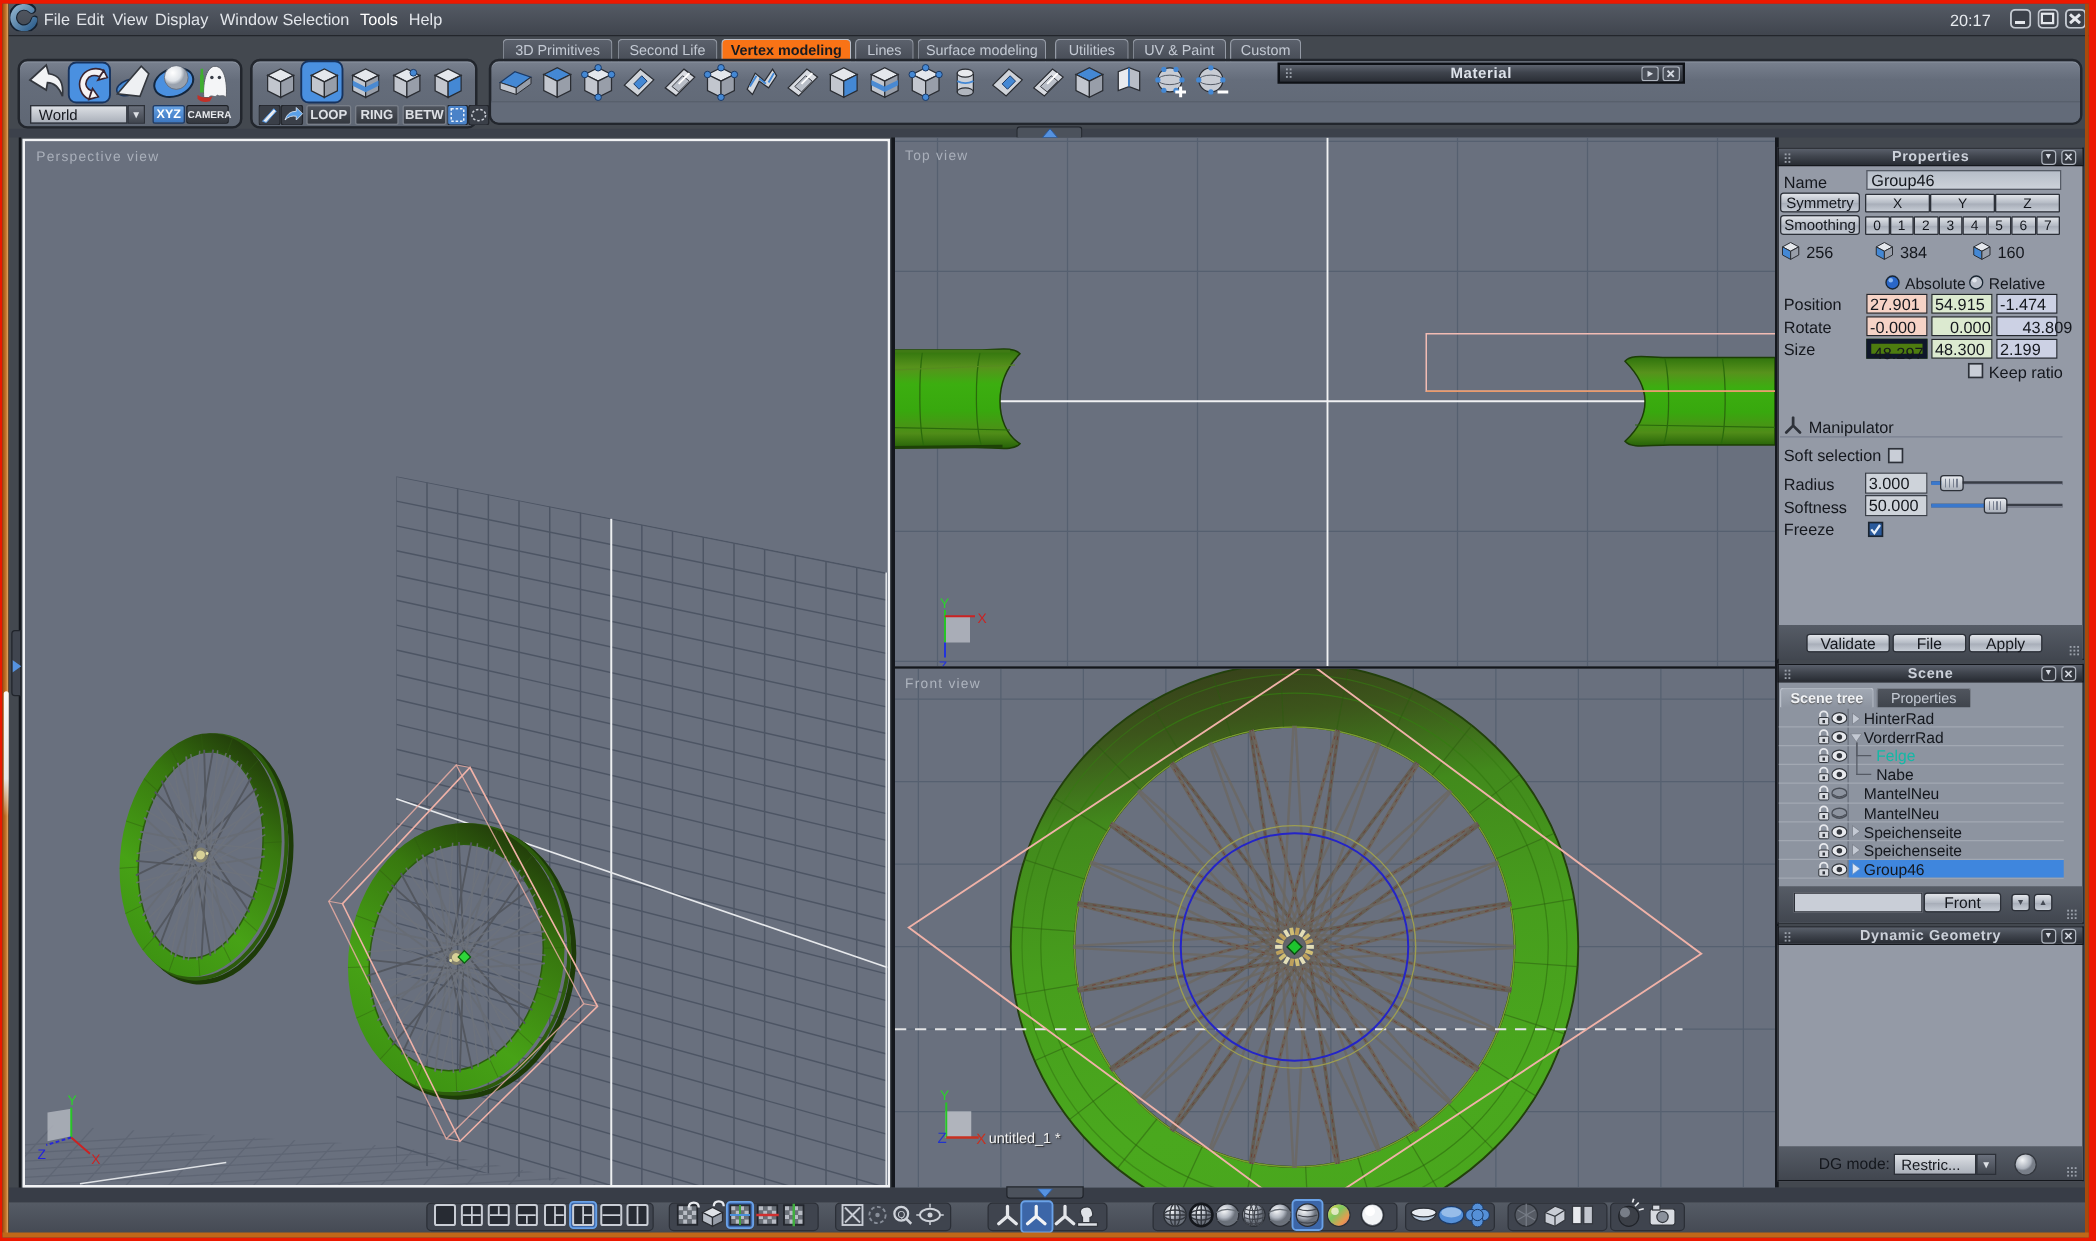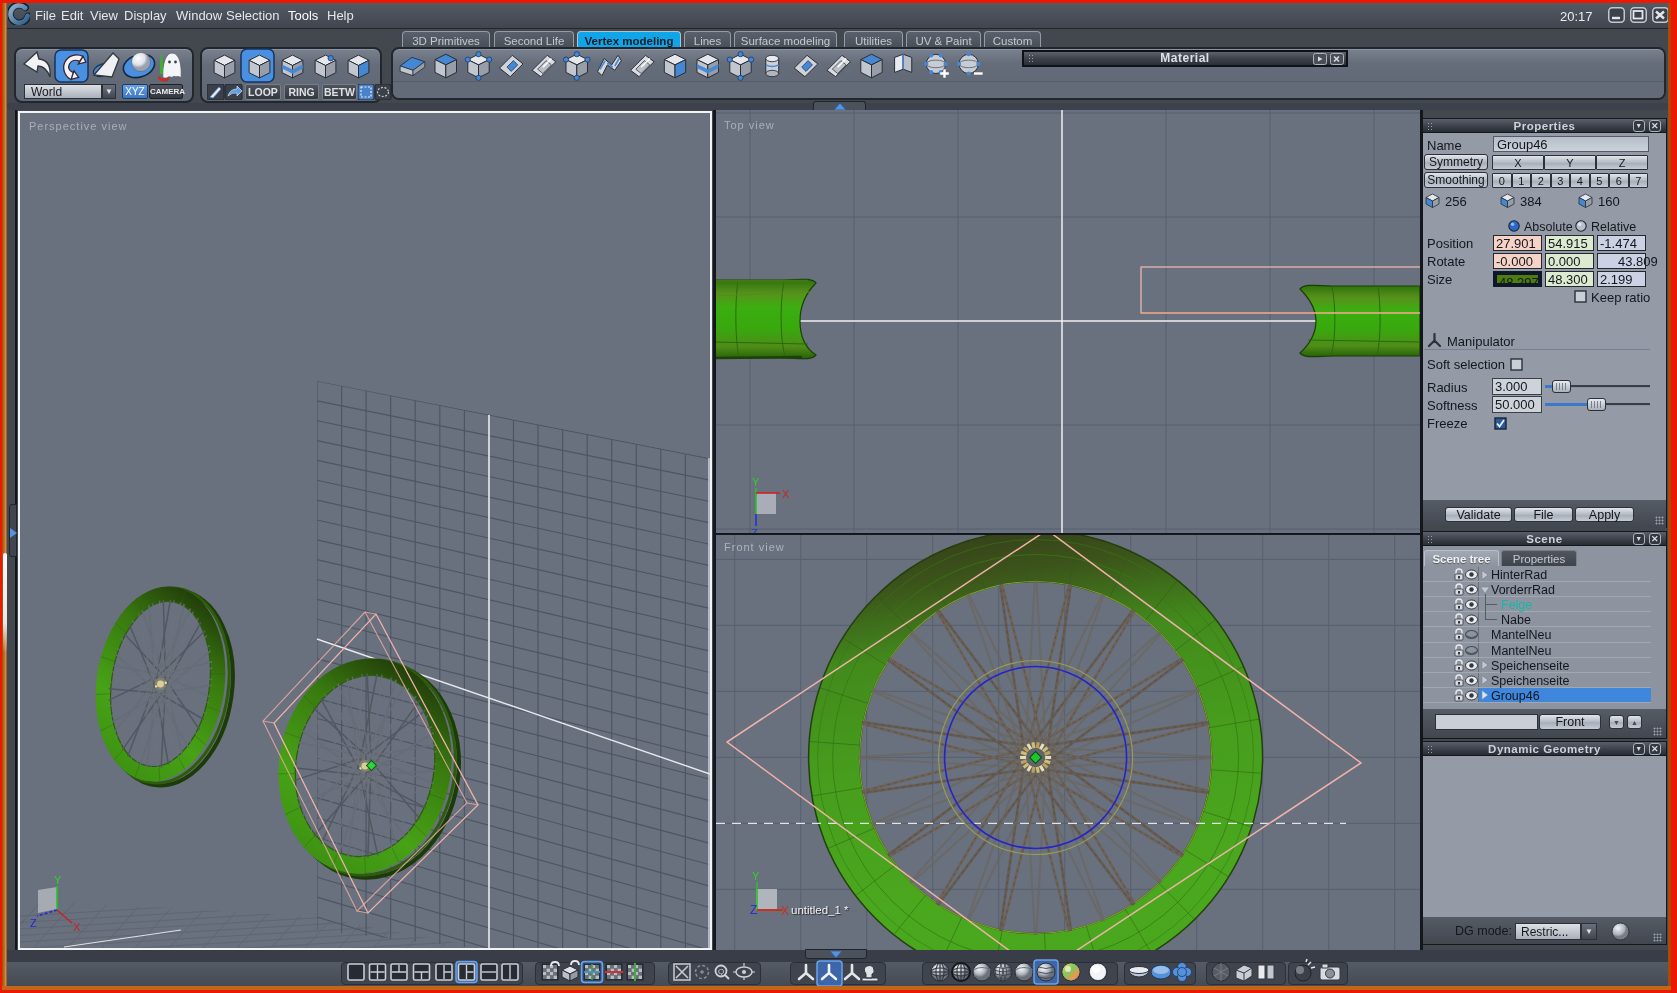--- a/index.html
+++ b/index.html
@@ -42,21 +42,21 @@
     <svg class="abs" style="left:1630px;top:7px" width="17" height="16">
       <rect x="0.75" y="0.75" width="15.5" height="14.5" rx="3.5" fill="#3c414a" stroke="#c3c8d0" stroke-width="1.5"></rect>
       <rect x="3.5" y="4" width="9" height="7.5" fill="none" stroke="#e4e7ec" stroke-width="1.8"></rect>
     </svg>
     <svg class="abs" style="left:1652px;top:7px" width="17" height="16">
       <rect x="0.75" y="0.75" width="15.5" height="14.5" rx="3.5" fill="#3c414a" stroke="#c3c8d0" stroke-width="1.5"></rect>
       <path d="M4 4.5 L12 11.5 M12 4.5 L4 11.5" stroke="#e4e7ec" stroke-width="2.4"></path>
     </svg>
     <div class="tab" style="left:402px;top:31px;width:88px">3D Primitives</div>
     <div class="tab" style="left:494px;top:31px;width:80px">Second Life</div>
-    <div class="tab" style="left:577px;top:31px;width:104px;background:#0ea5e9;color:#181b21;font-weight:bold;border-color:#b9bfc9">Vertex modeling</div>
+    <div class="tab" style="left:577px;top:31px;width:104px;background:#f97316;color:#181b21;font-weight:bold;border-color:#b9bfc9">Vertex modeling</div>
     <div class="tab" style="left:684px;top:31px;width:47px">Lines</div>
     <div class="tab" style="left:734px;top:31px;width:103px">Surface modeling</div>
     <div class="tab" style="left:844px;top:31px;width:59px">Utilities</div>
     <div class="tab" style="left:906px;top:31px;width:75px">UV &amp; Paint</div>
     <div class="tab" style="left:984px;top:31px;width:57px">Custom</div>
     <div class="abs" style="left:391px;top:47px;width:1275px;height:53px;background:linear-gradient(#79818f,#656d7b 30%,#5f6774);border:2px solid #22262d;border-radius:8px;box-shadow:inset 0 1px 0 #8b93a0"></div>
     <div class="abs" style="left:393px;top:81px;width:1271px;height:1px;background:#565d6a"></div>
     <div class="abs" style="left:393px;top:82px;width:1271px;height:16px;background:#636b79;border-radius:0 0 6px 6px"></div>
     <div class="abs" style="left:14px;top:47px;width:180px;height:56px;background:linear-gradient(#79818f,#656d7b 30%,#5f6774);border:2px solid #22262d;border-radius:8px;box-shadow:inset 0 1px 0 #8b93a0"></div>
     <div class="abs" style="left:200px;top:47px;width:182px;height:56px;background:linear-gradient(#79818f,#656d7b 30%,#5f6774);border:2px solid #22262d;border-radius:8px;box-shadow:inset 0 1px 0 #8b93a0"></div>
@@ -170,21 +170,21 @@
       <polygon points="315.1,60.3 325.5,55.1 335.9,60.3 325.5,65.5" fill="#e4e7ec" stroke="#2a2d33" stroke-width="1"></polygon>
       <polygon points="315.1,60.3 325.5,65.5 325.5,77.9 315.1,72.7" fill="#c2c6ce" stroke="#2a2d33" stroke-width="1"></polygon>
       <polygon points="325.5,65.5 335.9,60.3 335.9,72.7 325.5,77.9" fill="#989ea9" stroke="#2a2d33" stroke-width="1"></polygon>
       <circle cx="330.7" cy="58.2" r="2.7" fill="#4488d4" stroke="#1c3a66" stroke-width="0.8"></circle>
       <polygon points="348.1,60.3 358.5,55.1 368.9,60.3 358.5,65.5" fill="#e4e7ec" stroke="#2a2d33" stroke-width="1"></polygon>
       <polygon points="348.1,60.3 358.5,65.5 358.5,77.9 348.1,72.7" fill="#c2c6ce" stroke="#2a2d33" stroke-width="1"></polygon>
       <polygon points="358.5,65.5 368.9,60.3 368.9,72.7 358.5,77.9" fill="#4488d4" stroke="#2a2d33" stroke-width="1"></polygon>
     </svg>
     <div class="abs" style="left:24px;top:84px;width:78px;height:15px;background:linear-gradient(#dde0e5,#aab0ba);border:1px solid #2c3038;color:#16191f;font-size:12px;padding-left:6px;line-height:14px">World</div>
     <div class="abs" style="left:102px;top:84px;width:14px;height:15px;background:linear-gradient(#6a707c,#41464f);border:1px solid #2c3038;color:#dde0e5;font-size:8px;text-align:center;line-height:14px">▼</div>
-    <div class="abs" style="left:122px;top:84px;width:26px;height:15px;background:linear-gradient(#66a2e4,#3c76c0);border:1px solid #1c3a66;border-radius:2px;color:#fff;font-size:10px;font-weight:normal;text-align:center;line-height:14px">XYZ</div>
+    <div class="abs" style="left:122px;top:84px;width:26px;height:15px;background:linear-gradient(#66a2e4,#3c76c0);border:1px solid #1c3a66;border-radius:2px;color:#fff;font-size:10px;font-weight:bold;text-align:center;line-height:14px">XYZ</div>
     <div class="abs" style="left:149px;top:84px;width:34px;height:15px;background:linear-gradient(#50555e,#33373e);border:1px solid #1c1f24;border-radius:2px;color:#e8eaee;font-size:8px;font-weight:bold;text-align:center;line-height:14px">CAMERA</div>
     <svg class="abs" style="left:207px;top:84px" width="36" height="16">
       <rect x="0" y="0" width="17" height="16" rx="2" fill="#3a3f48" stroke="#23262c"></rect>
       <path d="M3 13 L12 3 l2 2 L6 14 Z" fill="#e8eaee" stroke="#4a90e0" stroke-width="0.8"></path>
       <rect x="18" y="0" width="17" height="16" rx="2" fill="#3a3f48" stroke="#23262c"></rect>
       <path d="M21 12 q2 -7 9 -7 l0 -3 l5 5 l-5 5 l0 -3 q-5 -1 -9 3 Z" fill="#5aa0e8" stroke="#d8e4f2" stroke-width="0.7"></path>
     </svg>
     <div class="abs" style="left:245px;top:84px;width:36px;height:16px;background:linear-gradient(#4e535c,#33373e);border:1px solid #787e88;border-radius:2px;color:#dde0e5;font-size:10.5px;font-weight:bold;text-align:center;line-height:15px">LOOP</div>
     <div class="abs" style="left:284px;top:84px;width:35px;height:16px;background:linear-gradient(#4e535c,#33373e);border:1px solid #787e88;border-radius:2px;color:#dde0e5;font-size:10.5px;font-weight:bold;text-align:center;line-height:15px">RING</div>
     <div class="abs" style="left:322px;top:84px;width:35px;height:16px;background:linear-gradient(#4e535c,#33373e);border:1px solid #787e88;border-radius:2px;color:#dde0e5;font-size:10.5px;font-weight:bold;text-align:center;line-height:15px">BETW</div>
@@ -792,21 +792,21 @@
       <circle cx="6" cy="6" r="5.2" fill="#b9bfc9" stroke="#1a2632" stroke-width="1.1"></circle>
       <circle cx="4.6" cy="4.2" r="1.8" fill="#e2e6ec"></circle>
     </svg>
     <div class="abs" style="left:1591px;top:220px;color:#14171d;font-size:12.5px">Relative</div>
     <div class="lab" style="left:1427px;top:236px">Position</div>
     <div class="abs" style="left:1493px;top:235px;width:49px;height:16px;background:#f6d3c6;border:1px solid #23272e;font-size:13px;color:#14171d;padding-left:2px;line-height:15px">27.901</div>
     <div class="abs" style="left:1545px;top:235px;width:49px;height:16px;background:#dcead0;border:1px solid #23272e;font-size:13px;color:#14171d;padding-left:2px;line-height:15px">54.915</div>
     <div class="abs" style="left:1597px;top:235px;width:49px;height:16px;background:#ccd1e4;border:1px solid #23272e;font-size:13px;color:#14171d;padding-left:2px;line-height:15px">-1.474</div>
     <div class="lab" style="left:1427px;top:254px">Rotate</div>
     <div class="abs" style="left:1493px;top:253px;width:49px;height:16px;background:#f6d3c6;border:1px solid #23272e;font-size:13px;color:#14171d;padding-left:2px;line-height:15px">-0.000</div>
-    <div class="abs" style="left:1545px;top:253px;width:49px;height:16px;background:#dcead0;border:1px solid #23272e;font-size:13px;color:#14171d;padding-left:2px;line-height:15px">0.000</div>
+    <div class="abs" style="left:1545px;top:253px;width:49px;height:16px;background:#dcead0;border:1px solid #23272e;font-size:13px;color:#14171d;padding-left:14px;line-height:15px">0.000</div>
     <div class="abs" style="left:1597px;top:253px;width:49px;height:16px;background:#ccd1e4;border:1px solid #23272e;font-size:13px;color:#14171d;padding-left:20px;line-height:15px">43.809</div>
     <div class="lab" style="left:1427px;top:272px">Size</div>
     <div class="abs" style="left:1493px;top:271px;width:49px;height:16px;background:#4d7c0f;border:4px solid #0f172a;font-size:13px;color:#14171d;padding-left:2px;line-height:15px">48.297</div>
     <div class="abs" style="left:1545px;top:271px;width:49px;height:16px;background:#dcead0;border:1px solid #23272e;font-size:13px;color:#14171d;padding-left:2px;line-height:15px">48.300</div>
     <div class="abs" style="left:1597px;top:271px;width:49px;height:16px;background:#ccd1e4;border:1px solid #23272e;font-size:13px;color:#14171d;padding-left:2px;line-height:15px">2.199</div>
     <svg class="abs" style="left:1574px;top:290px" width="13" height="13">
       <rect x="1" y="1" width="11" height="11" fill="#c9ced7" stroke="#2c3038" stroke-width="1.4"></rect>
     </svg>
     <div class="lab" style="left:1591px;top:290px">Keep ratio</div>
     <svg class="abs" style="left:1427px;top:333px" width="15" height="15">

